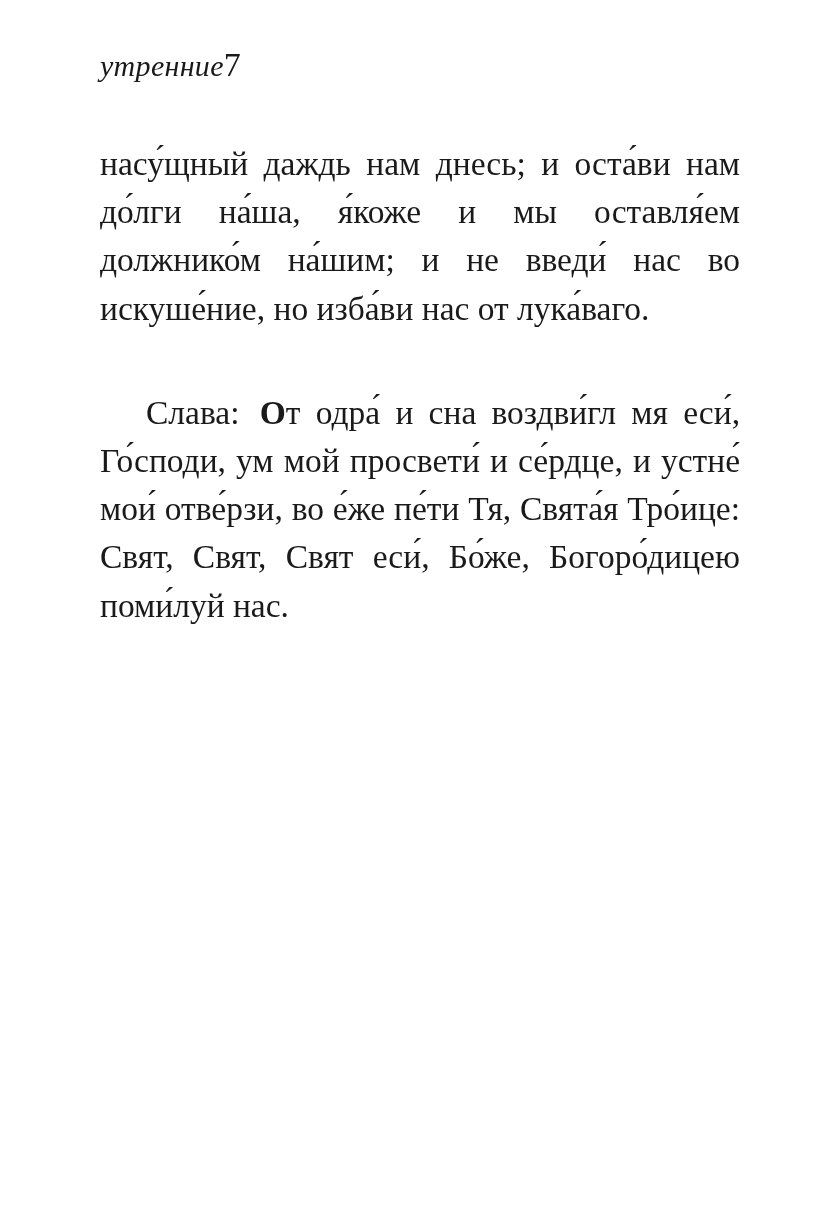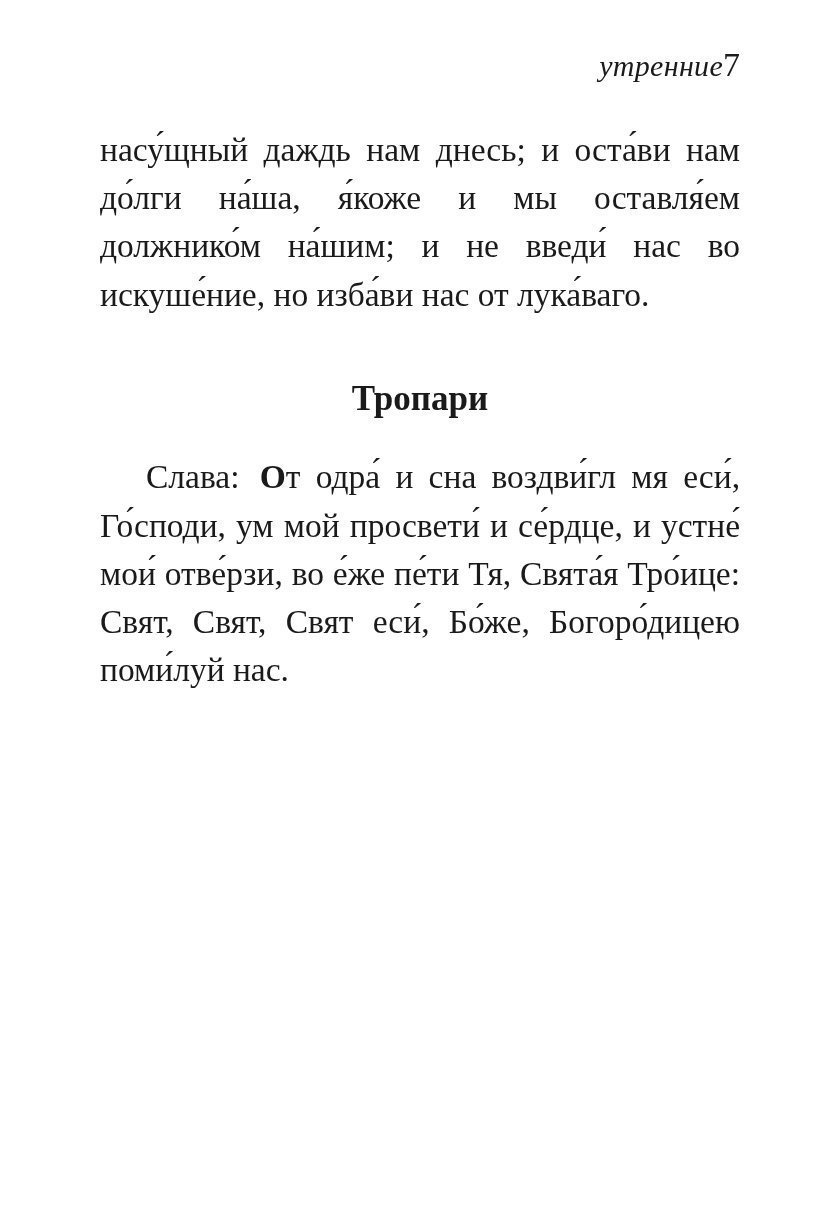--- a/index.html
+++ b/index.html
@@ -26,40 +26,40 @@
 
   
   .running-head {
     position: absolute;
     left: 100px;
     right: 99px;
     top: 48px;
     height: 42px;
     display: flex;
     align-items: baseline;
-    justify-content: flex-end;
+    justify-content: flex-start;
   }
   .running-head-title {
     font-style: italic;
     font-size: 30px;
     line-height: 1;
     letter-spacing: 0.3px;
   }
   .running-head-folio {
     font-size: 34px;
     line-height: 1;
     font-style: normal;
   }
 
   
   .textblock {
     position: absolute;
     left: 100px;
     width: 640px;
-    top: 126px;
+    top: 140px;
   }
 
   p.para {
     margin: 0;
     font-size: 33.5px;
     line-height: 48.2px;
     text-align: justify;
     text-align-last: left;
     text-justify: inter-word;
     word-spacing: 0px;
@@ -108,23 +108,20 @@
   <div class="running-head">
     <span class="running-head-title">утренние</span>
     <span class="running-head-folio">7</span>
   </div>
 
   <div class="textblock">
 
     <p class="para flush">насу́щный даждь нам днесь; и оста́ви нам до́лги на́ша, я́коже и мы оставля́ем должнико́м на́шим; и не введи́ нас во искуше́ние, но изба́ви нас от лука́ваго.</p>
 
     <div class="heading-block">
-      <div class="heading">
-        <span class="heading-line">Тропари</span>
-      </div>
     </div>
 
 
     <p class="para indent"><span class="rubric">Слава:</span><span class="rubric-gap"></span> <span class="initial">О</span><span>т одра́ и сна воздви́гл мя еси́, Го́споди, ум мой просвети́ и се́рдце, и устне́ мои́ отве́рзи, во е́же пе́ти Тя, Свята́я Тро́ице: Свят, Свят, Свят еси́, Бо́же, Богоро́дицею поми́луй нас.</span></p>
 
 
   </div>
 </div>
 
 </body></html>

